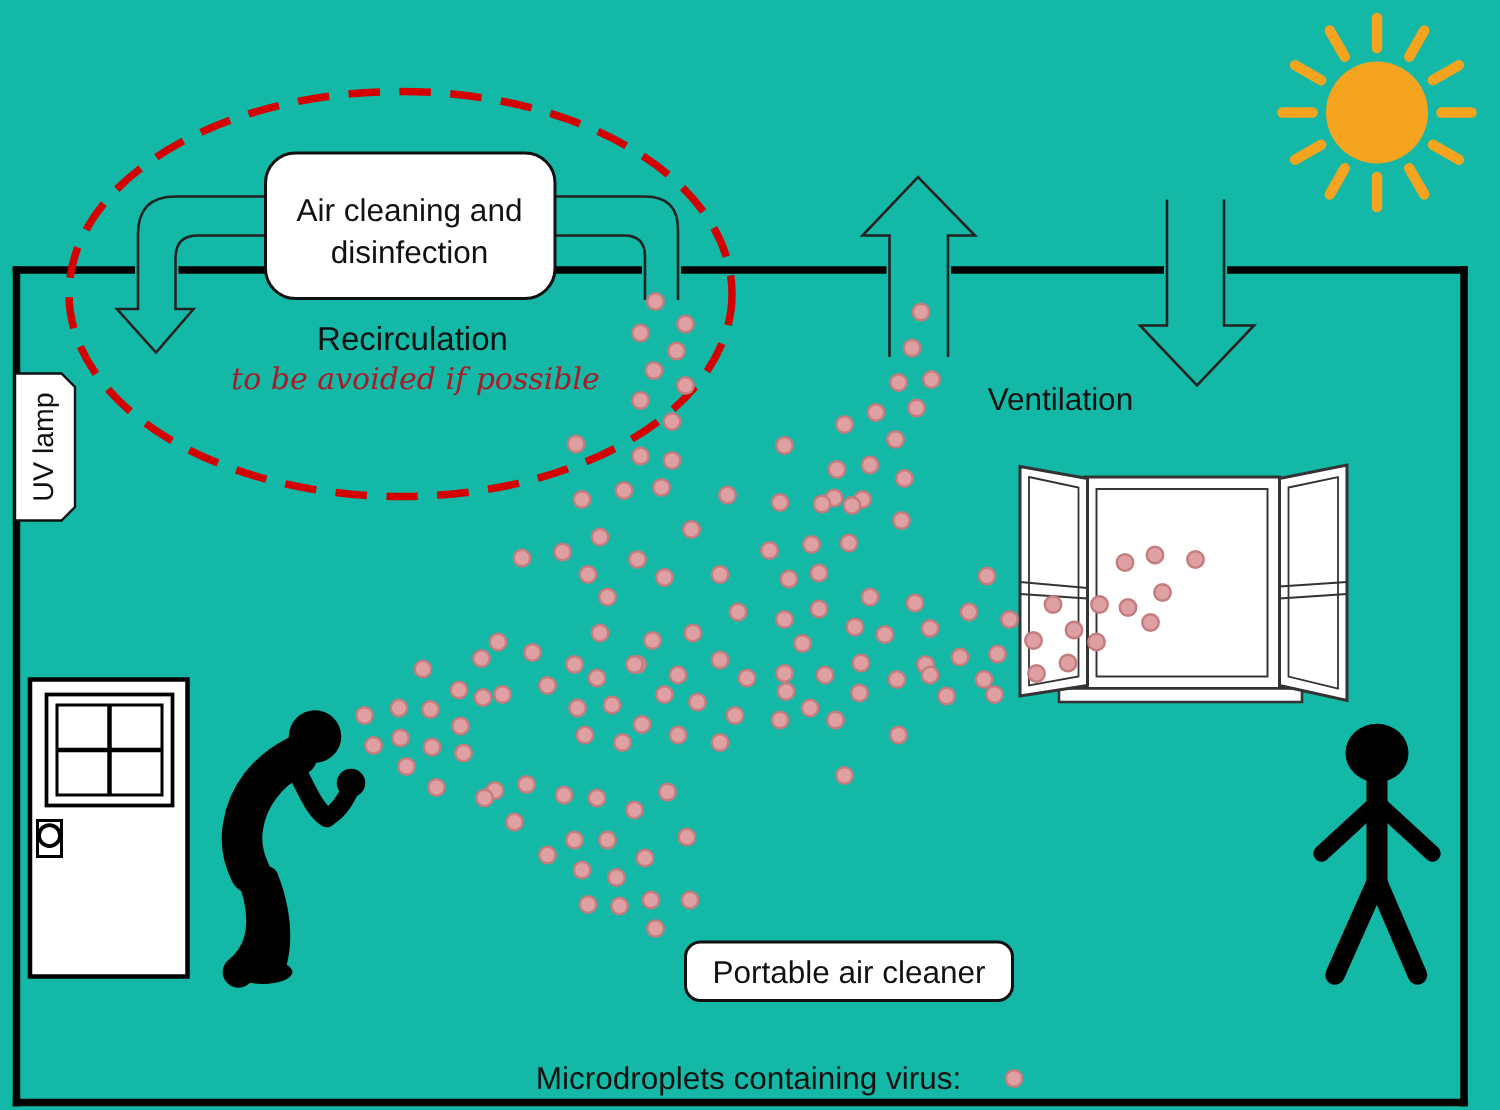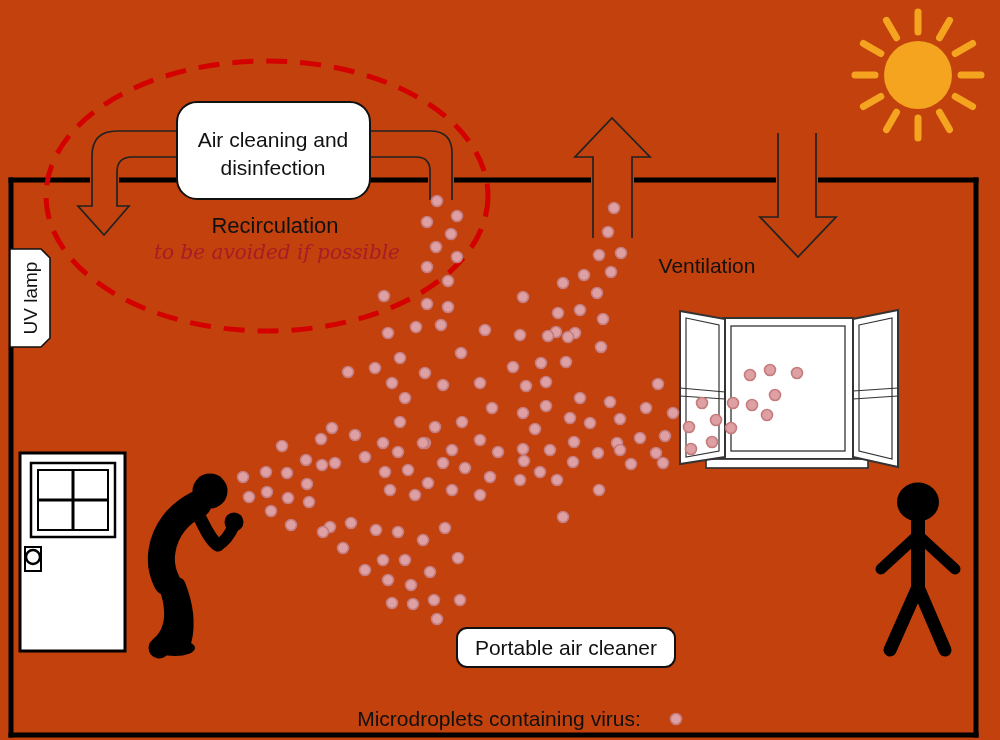--- a/index.html
+++ b/index.html
@@ -1,19 +1,19 @@
 <!DOCTYPE html>
 <html style="--droplet-fill: #DEA0A2; --droplet-stroke: #C47C7E; --script-red: #A81C28;"><head>
 <meta charset="utf-8">
 <style>
   html,body{margin:0;padding:0;background:#ffffff;}
   .stage{
     position:relative;
     width:1000px;height:740px;
-    background:#c2410c;
+    background:#14b8a6;
     font-family:"Liberation Sans", sans-serif;
     overflow:hidden;
   }
   svg{display:block;}
   .label{font-family:"Liberation Sans", sans-serif; fill:#111111;}
   .script-note{font-family:"DejaVu Serif", serif; font-style:italic; fill:var(--script-red,#A81C28);}
   .droplet{fill:var(--droplet-fill,#DEA0A2); stroke:var(--droplet-stroke,#C47C7E); stroke-width:1.6;}
   .wall{stroke:#000000; stroke-width:5; fill:none;}
   .thin{stroke:#222222; stroke-width:1.7; fill:none;}
   .silhouette{fill:#000000;}

